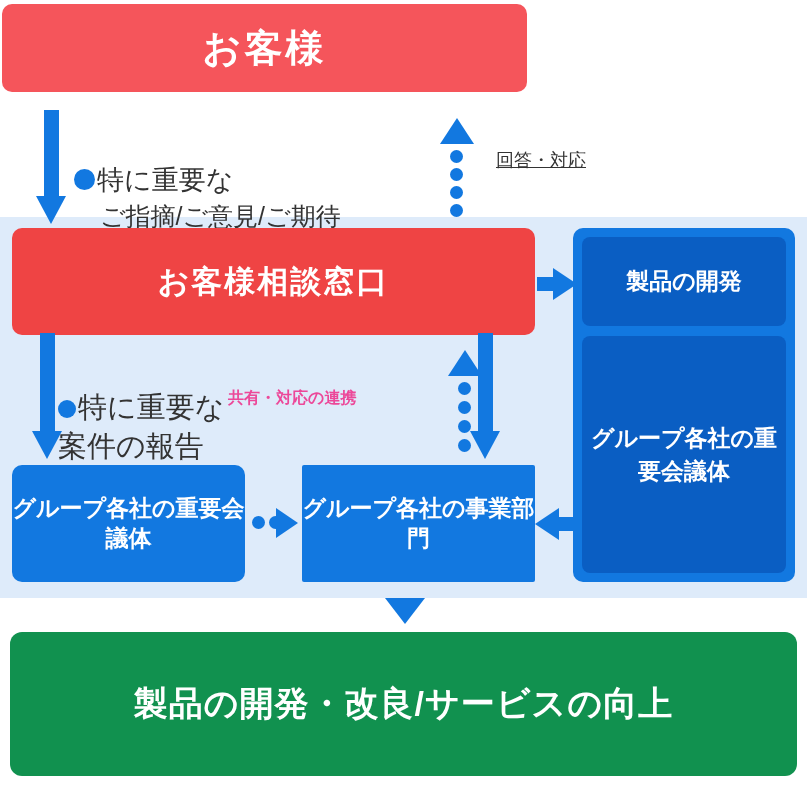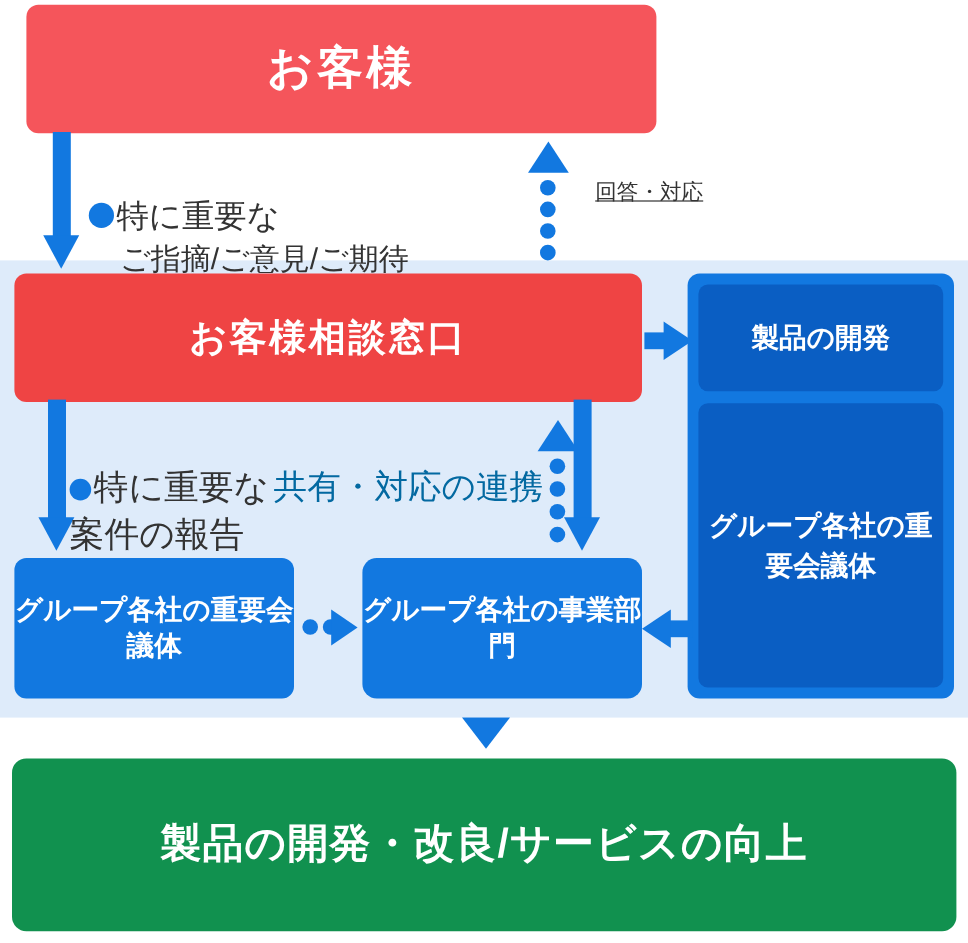--- a/index.html
+++ b/index.html
@@ -23,37 +23,37 @@
   .box{
     position:absolute;
     display:flex;align-items:center;justify-content:center;
     text-align:center;
     color:#ffffff;
     font-weight:bold;
     line-height:1.28;
     box-sizing:border-box;
   }
   .box-customer{
-    left:22px;top:4px;width:525px;height:107px;
+    left:2px;top:4px;width:525px;height:88px;
     background:#f5555b;border-radius:10px;
     font-size:38px;letter-spacing:3px;
   }
   .box-desk{
     left:12px;top:228px;width:523px;height:107px;
     background:#ef4444;border-radius:10px;
     font-size:31px;letter-spacing:2px;
   }
   .box-meeting{
     left:12px;top:465px;width:233px;height:117px;
     background:#1278e0;border-radius:10px;
     font-size:23px;letter-spacing:0px;
   }
   .box-division{
     left:302px;top:465px;width:233px;height:117px;
-    background:#1278e0;border-radius:12px;
+    background:#1278e0;border-radius:2px;
     font-size:23px;
   }
   .col-outer{
     position:absolute;left:573px;top:228px;width:222px;height:354px;
     background:#1278e0;border-radius:10px;
   }
   .box-db{
     left:582px;top:237px;width:204px;height:89px;
     background:#0a5ec3;border-radius:8px;
     font-size:23px;
@@ -82,21 +82,21 @@
   }
   .lbl-inquiry .line2{font-size:25px;display:block;margin-left:26px;margin-top:2px;}
   .lbl-answer{
     left:496px;top:149px;font-size:18px;text-decoration:underline;
   }
   .lbl-report{
     left:58px;top:350px;width:190px;font-size:29px;line-height:1.32;
   }
   .lbl-report .line2{display:block;}
   .lbl-share{
-    left:228px;top:388px;font-size:28px;color:#0369a1;font-weight:400;
+    left:228px;top:388px;font-size:16px;color:#ec4899;font-weight:700;
   }
   .bullet{
     display:inline-block;width:21px;height:21px;border-radius:50%;
     background:#1278e0;vertical-align:-1px;margin-right:2px;
   }
   .bullet.sm{width:18px;height:18px;}
 
   
   .arr{position:absolute;}
   .arr .shaft{position:absolute;background:#1278e0;}

